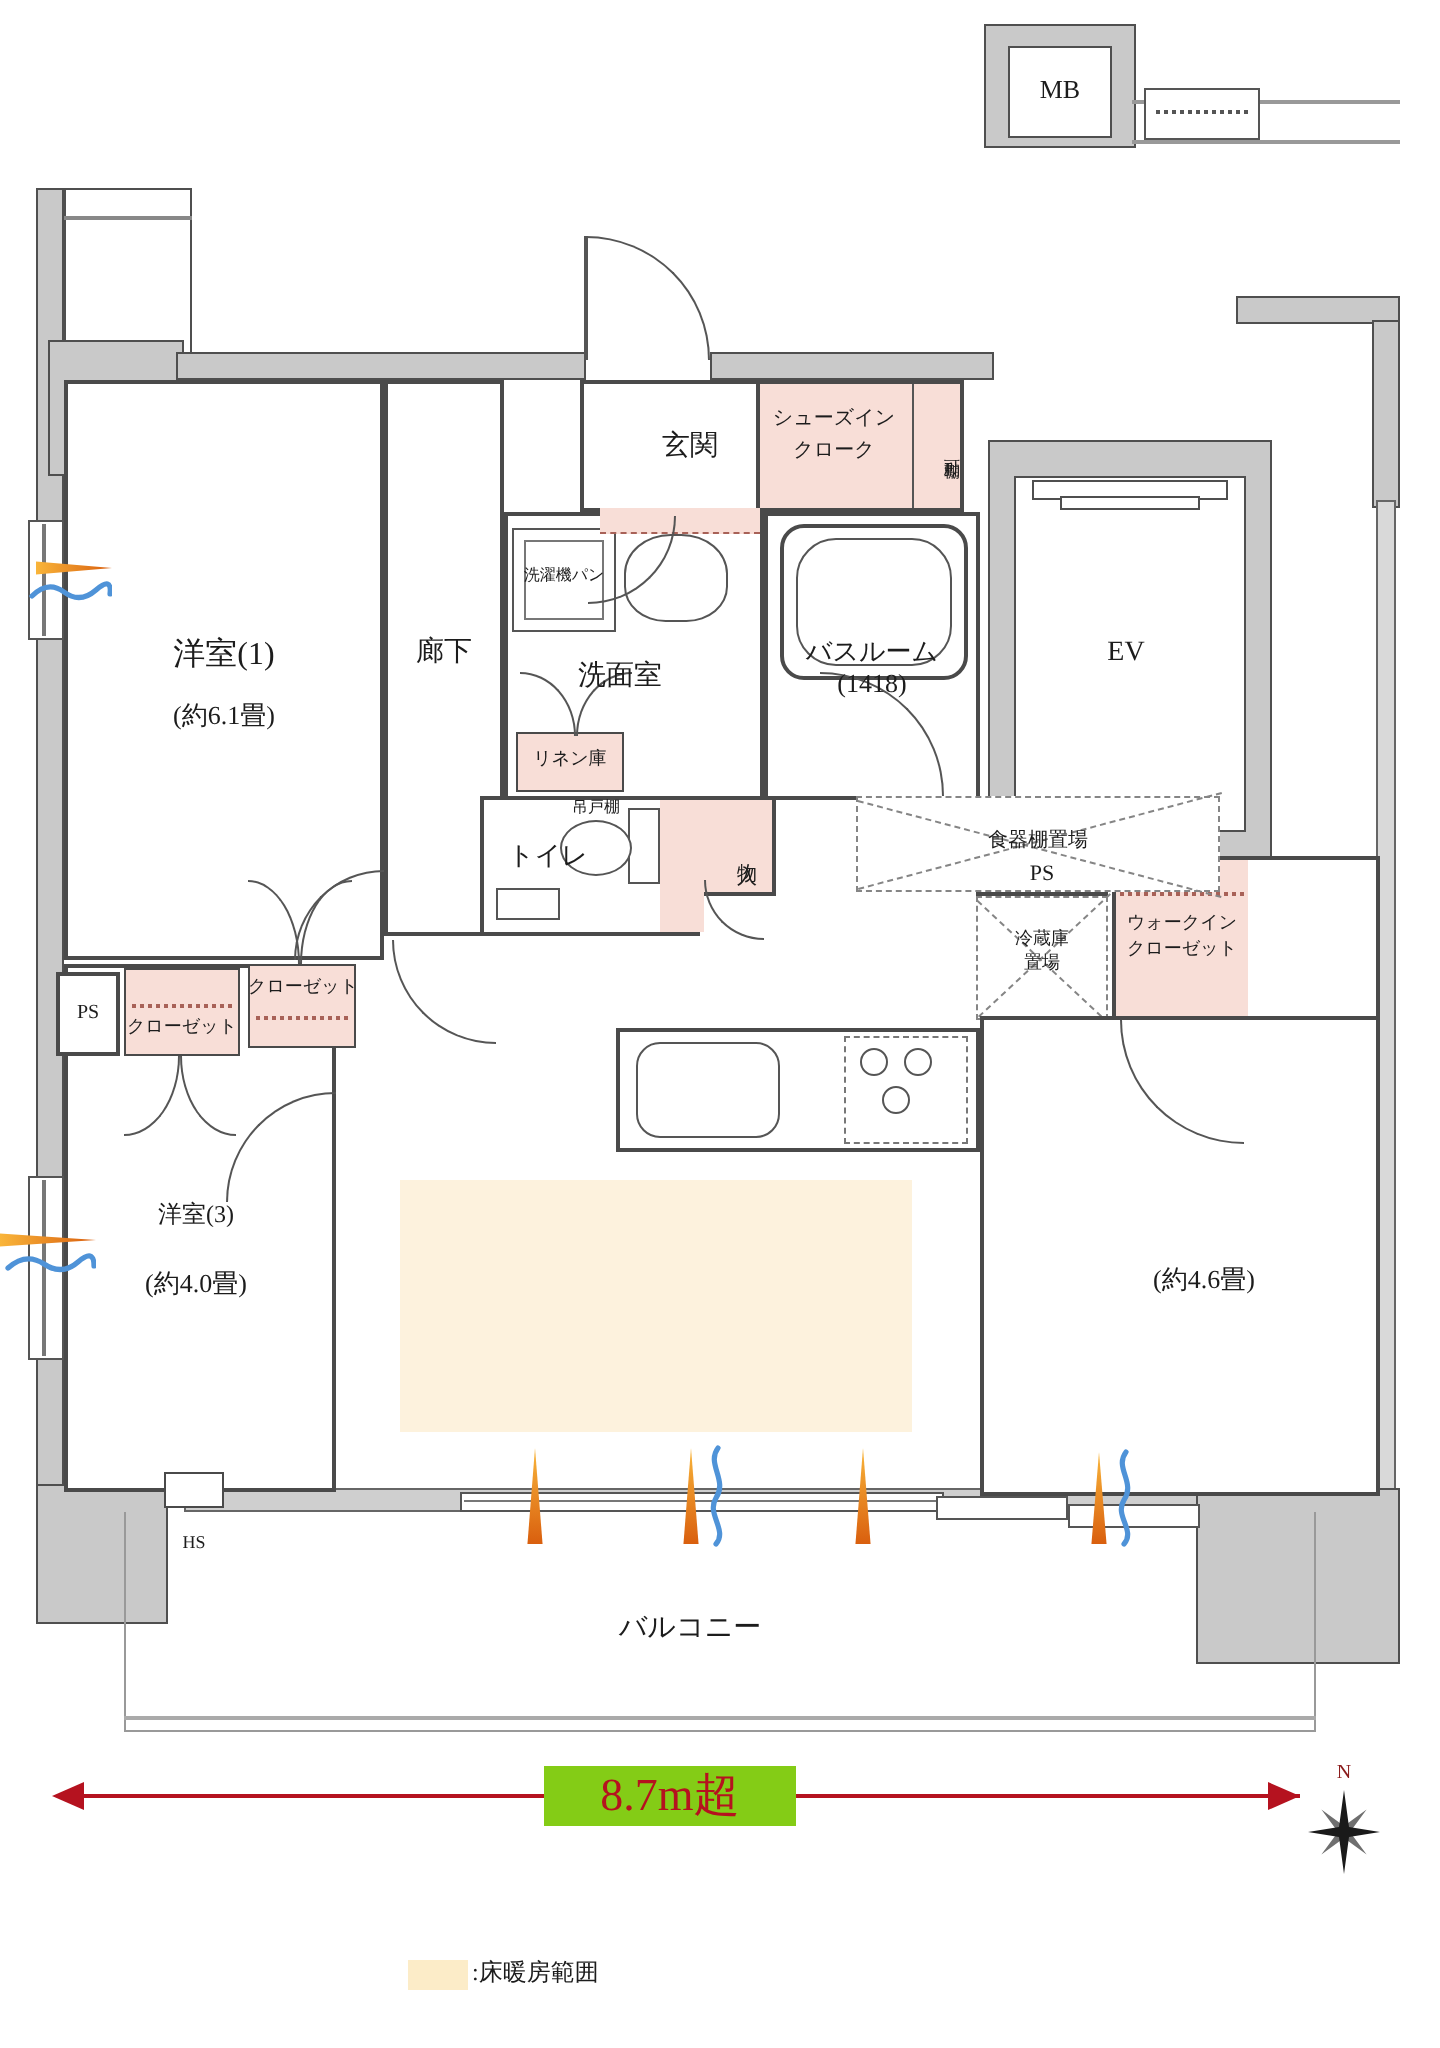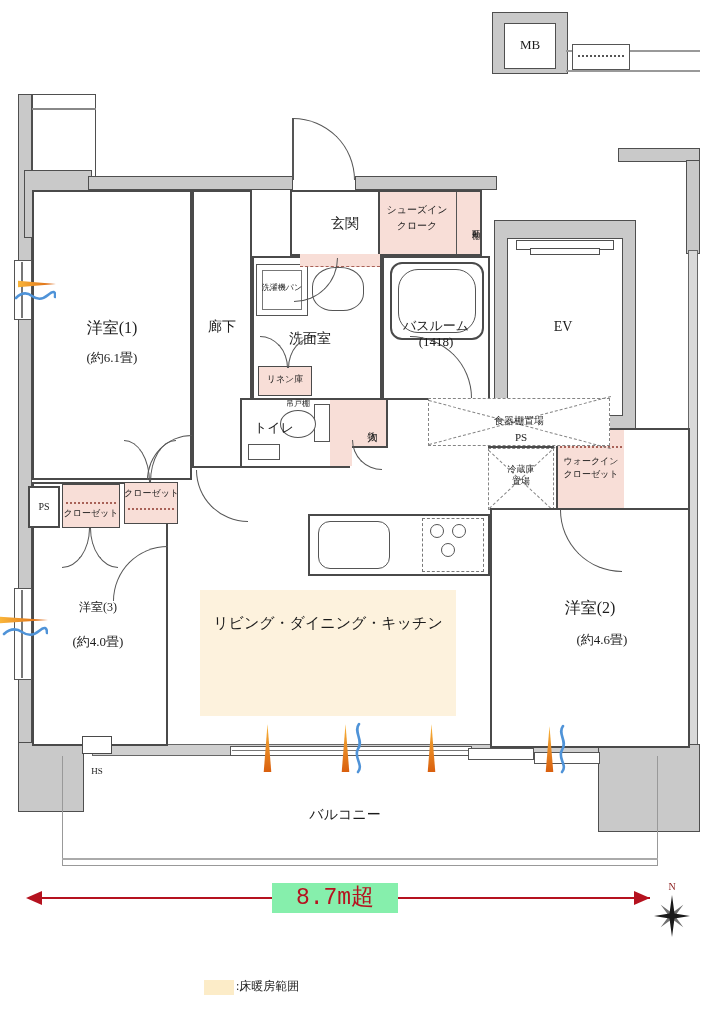--- a/index.html
+++ b/index.html
@@ -176,30 +176,28 @@
   <div class="a lbl" style="left:488px;top:430px;width:66px;font-size:11px;">PS</div>
   <div class="a lbl" style="left:488px;top:464px;width:66px;font-size:9px;">冷蔵庫</div>
   <div class="a lbl" style="left:488px;top:476px;width:66px;font-size:9px;">置場</div>
   <div class="a lbl" style="left:556px;top:456px;width:70px;font-size:9px;text-align:center;">ウォークイン</div>
   <div class="a lbl" style="left:556px;top:469px;width:70px;font-size:9px;">クローゼット</div>
   <div class="a lbl" style="left:28px;top:500px;width:32px;font-size:10px;">PS</div>
   <div class="a lbl" style="left:62px;top:508px;width:58px;font-size:9px;">クローゼット</div>
   <div class="a lbl" style="left:124px;top:488px;width:54px;font-size:9px;">クローゼット</div>
   <div class="a lbl" style="left:32px;top:600px;width:132px;font-size:12px;">洋室(3)</div>
   <div class="a lbl" style="left:32px;top:634px;width:132px;font-size:13px;">(約4.0畳)</div>
-  <div class="a lbl" style="left:200px;top:614px;width:256px;font-size:15px;">リビング・ダイニング・キッチン</div>
-  <div class="a lbl" style="left:490px;top:598px;width:200px;font-size:16px;">洋室(2)</div>
   <div class="a lbl" style="left:490px;top:632px;width:224px;font-size:13px;">(約4.6畳)</div>
   <div class="a lbl" style="left:82px;top:739px;width:30px;font-size:9px;margin-top:27px;">HS</div>
   <div class="a lbl" style="left:285px;top:806px;width:120px;font-size:14px;">バルコニー</div>
 
   <div class="a" style="left:30px;top:897px;width:620px;height:2px;background:#b5121f;"></div>
   <div class="a" style="left:26px;top:891px;width:0;height:0;border-top:7px solid transparent;border-bottom:7px solid transparent;border-right:16px solid #b5121f;"></div>
   <div class="a" style="left:634px;top:891px;width:0;height:0;border-top:7px solid transparent;border-bottom:7px solid transparent;border-left:16px solid #b5121f;"></div>
-  <div class="a lbl" style="left:272px;top:883px;width:126px;height:30px;background:#86efac;font-size:23px;color:#b5121f;line-height:30px;font-family:Liberation Mono, monospace;">8.7m超</div>
+  <div class="a lbl" style="left:272px;top:883px;width:126px;height:30px;background:#84cc16;font-size:23px;color:#b5121f;line-height:30px;">8.7m超</div>
 
   <div class="a" style="left:648px;top:880px;width:48px;height:62px;text-align:center;">
     <div class="lbl" style="font-size:10px;color:#8b1c1c;">N</div>
     <svg width="40" height="46" viewBox="0 0 40 46" style="margin:0 auto;">
       <polygon points="31.3,11.7 23,23 31.3,34.3 20,26 8.7,34.3 17,23 8.7,11.7 20,20" fill="#6f6f6f"></polygon>
       <polygon points="20,2 22.5,20.5 38,23 22.5,25.5 20,44 17.5,25.5 2,23 17.5,20.5" fill="#1a1a1a"></polygon>
     </svg>
   </div>
 
   <div class="a" style="left:204px;top:978px;height:18px;display:flex;align-items:center;">

